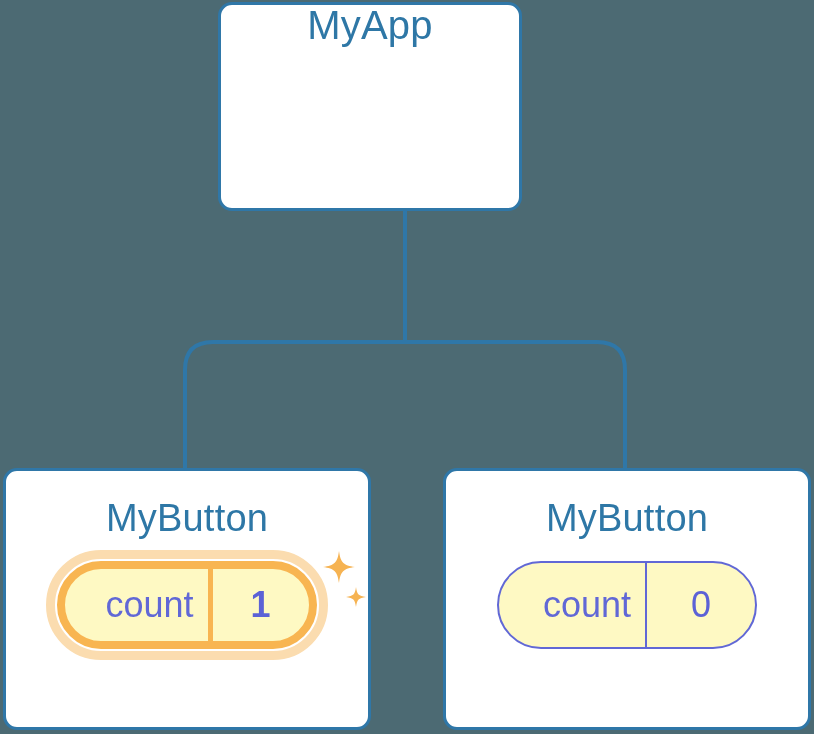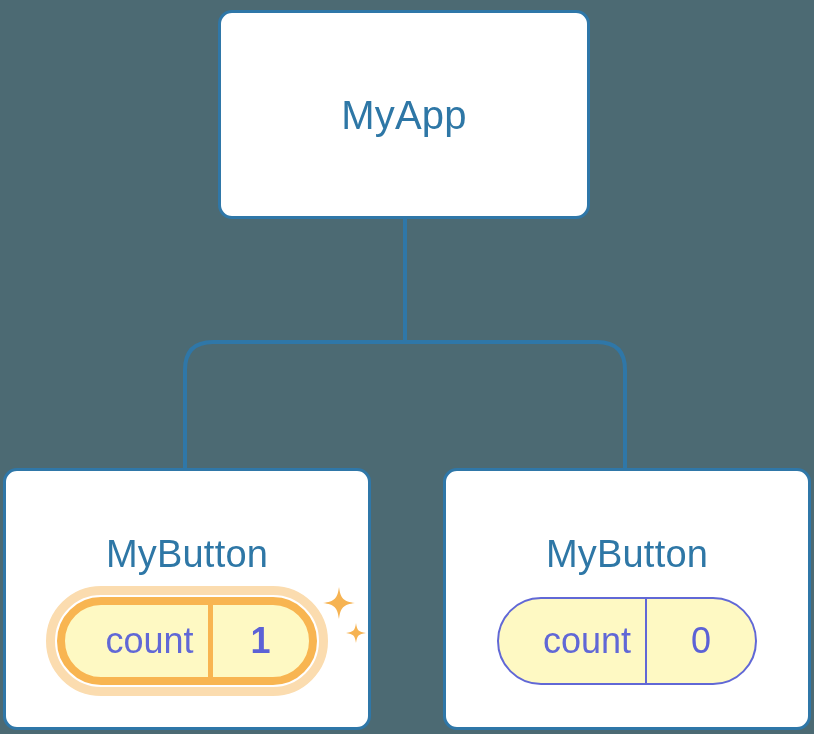--- a/index.html
+++ b/index.html
@@ -37,30 +37,30 @@
     border: 3px solid #2f77a8;
     border-radius: 14px;
     box-sizing: border-box;
     display: flex;
     flex-direction: column;
     align-items: center;
   }
 
   .node-root {
     left: 218px;
-    top: 10px;
-    width: 372px;
+    top: 2px;
+    width: 304px;
     height: 209px;
-    justify-content: center;
+    justify-content: flex-start;
   }
 
   .node-child {
     width: 368px;
     height: 262px;
-    padding-top: 64px;
+    padding-top: 28px;
   }
   .node-child-left  { left: 3px;   top: 468px; }
   .node-child-right { left: 443px; top: 468px; }
 
   .node-title {
     color: #2e77a6;
     font-size: 38px;
     font-weight: 400;
     letter-spacing: 0.2px;
     line-height: 1;

